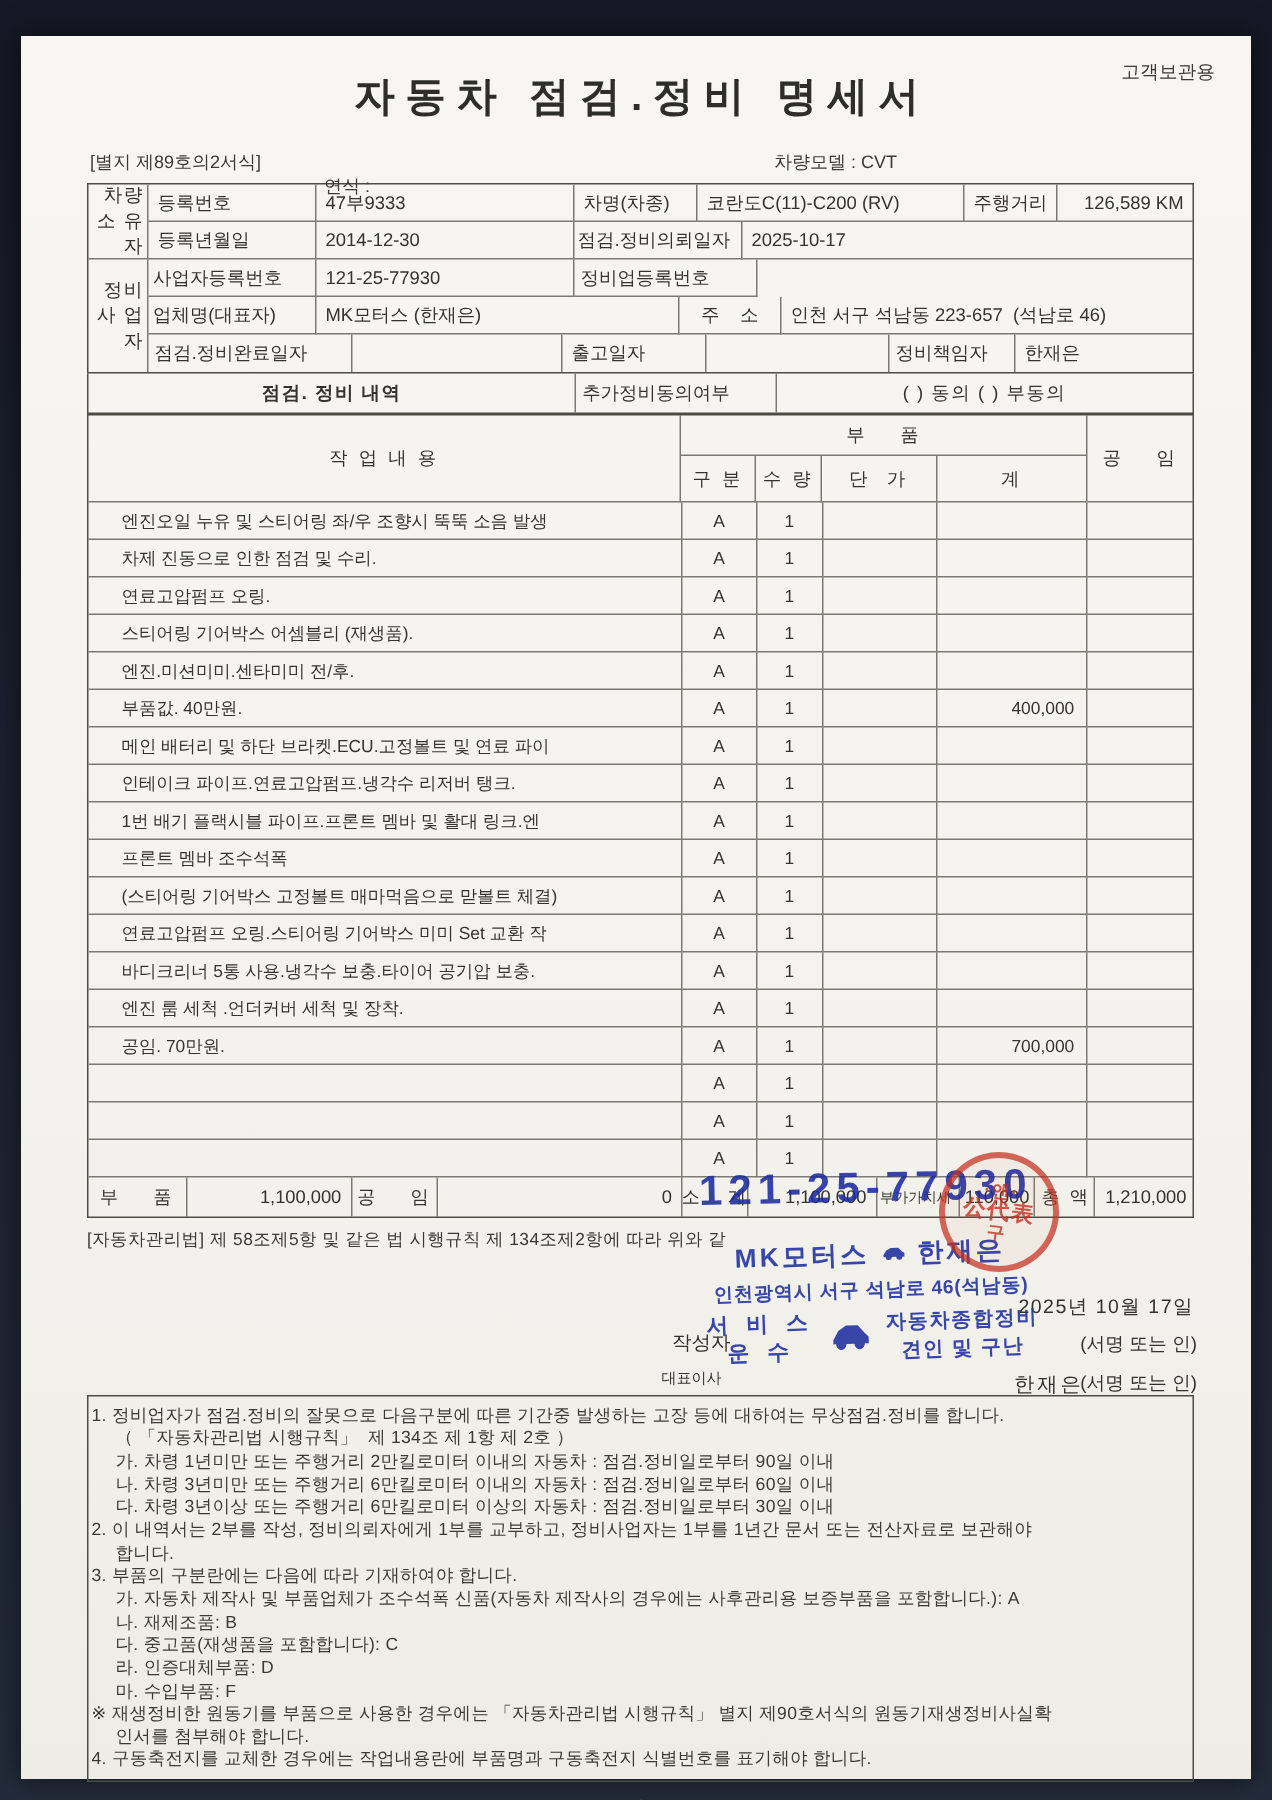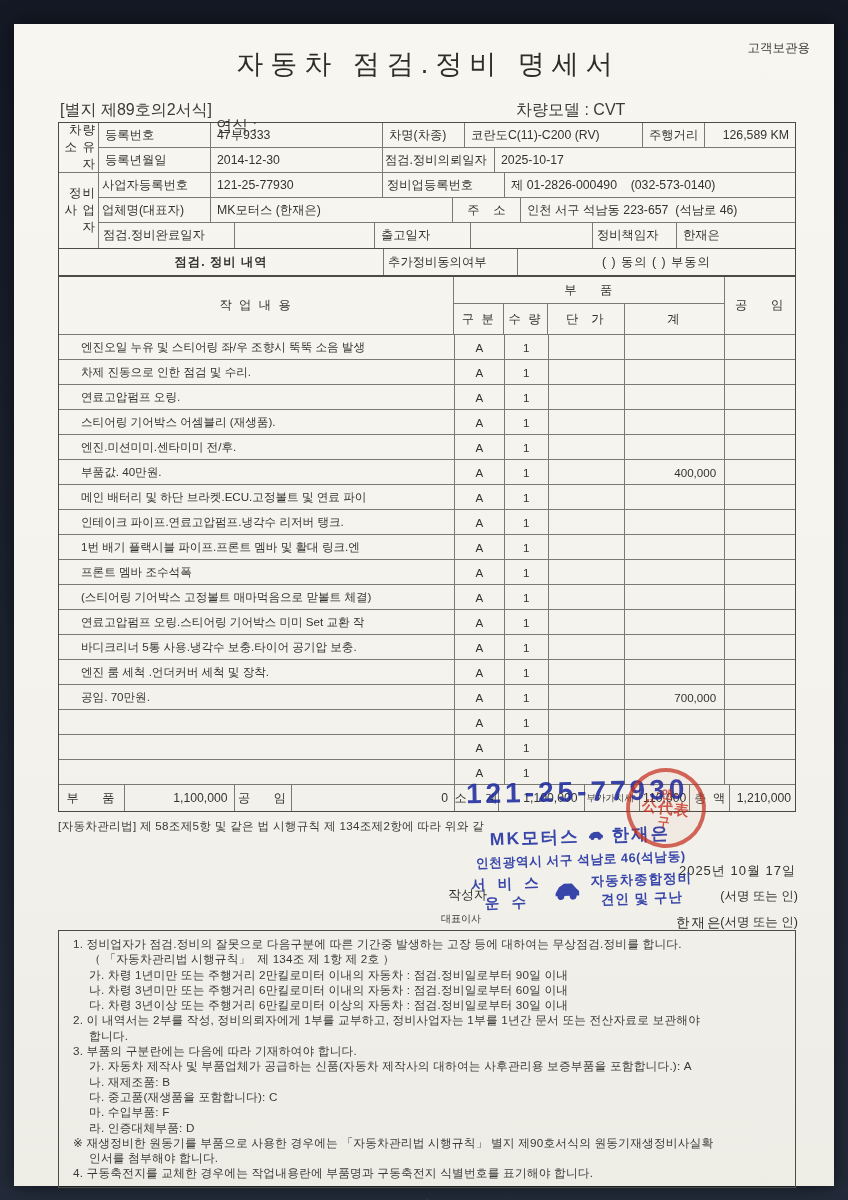--- a/index.html
+++ b/index.html
@@ -17,22 +17,22 @@
     font-family:"Liberation Sans","DejaVu Sans",sans-serif;
     color:var(--ink);
   }
   .paper{
     position:absolute;left:14px;top:24px;width:820px;height:1162px;
     background:linear-gradient(180deg,#f7f6f1 0%,#f3f2ec 60%,#edece5 100%);
     box-shadow:0 0 18px rgba(0,0,0,.55);
     padding:10px 36px 0 44px;
   }
   .copy-label{position:absolute;right:24px;top:16px;font-size:12.5px;color:#3a3a35}
-  .title{margin-top:12px;text-align:center;font-size:27px;font-weight:normal;letter-spacing:7px;color:#2e2e29}
-  .meta{position:relative;height:20px;margin-top:16px;font-size:16px;color:#3b3b35}
+  .title{margin-top:12px;text-align:center;font-size:27px;font-weight:bold;letter-spacing:7px;color:#2e2e29}
+  .meta{position:relative;height:20px;margin-top:16px;font-size:12px;color:#3b3b35}
   .meta .m1{position:absolute;left:2px;top:2px}
   .meta .m2{position:absolute;left:158px;top:18px}
   .meta .m3{position:absolute;left:458px;top:2px}
 
   .tbl{border:1.6px solid var(--lnd);width:738px;background:transparent}
   .row{display:flex}
   .cell{
     border-right:1px solid var(--ln);border-bottom:1px solid var(--ln);
     display:flex;align-items:center;padding:0 6px;font-size:12.3px;
     white-space:pre;overflow:hidden;color:#34342f;
@@ -92,21 +92,21 @@
   
   .seal{
     position:absolute;left:612px;top:744px;width:80px;height:80px;border-radius:50%;
     border:4px solid rgba(195,48,32,.72);transform:rotate(7deg);z-index:6;
     display:flex;flex-direction:column;align-items:center;justify-content:center;
     color:rgba(195,48,32,.8);font-weight:bold;background:rgba(240,80,60,.04);
   }
   .seal span{line-height:14px;font-size:12px;letter-spacing:1px}
   .seal .big{font-size:15px}
 
-  .notes{border:1.6px solid var(--lnd);margin-top:0;padding:5px 8px 6px 14px;width:738px}
+  .notes{border:1.6px solid var(--lnd);margin-top:0;padding:5px 8px 6px 2px;width:738px}
   .note-line{font-size:11.7px;line-height:15.3px;color:#3a3a34;letter-spacing:.2px;white-space:pre}
   .ind1{padding-left:16px}
   .pagenum{text-align:center;font-size:12.5px;margin-top:9px;letter-spacing:2px;color:#3a3a34}
 
   .car-svg{display:inline-block}
 </style>
 </head>
 <body>
 
 <div class="paper">
@@ -142,21 +142,20 @@
       </div>
     </div>
     <div class="grp">
       <div class="vlabel" style="height:75px;border-bottom:none">정비
 사 업 자</div>
       <div class="grp-rows">
         <div class="row">
           <div class="cell h25" style="width:112px;padding:0 3px">사업자등록번호</div>
           <div class="cell h25" style="width:172px">121-25-77930</div>
           <div class="cell h25" style="width:122px;padding:0 4px">정비업등록번호</div>
-          <div class="cell h25 last" style="width:290px">제 01-2826-000490    (032-573-0140)</div>
         </div>
         <div class="row">
           <div class="cell h25" style="width:112px;padding:0 3px">업체명(대표자)</div>
           <div class="cell h25" style="width:242px">MK모터스 (한재은)</div>
           <div class="cell h25 t-c" style="width:68px">주    소</div>
           <div class="cell h25 last" style="width:274px">인천 서구 석남동 223-657  (석남로 46)</div>
         </div>
         <div class="row noB">
           <div class="cell h25" style="width:136px;padding:0 4px">점검.정비완료일자</div>
           <div class="cell h25" style="width:140px"></div>
@@ -415,29 +414,29 @@
   <div class="note-line ind1">나. 차령 3년미만 또는 주행거리 6만킬로미터 이내의 자동차 : 점검.정비일로부터 60일 이내</div>
 
   <div class="note-line ind1">다. 차령 3년이상 또는 주행거리 6만킬로미터 이상의 자동차 : 점검.정비일로부터 30일 이내</div>
 
   <div class="note-line">2. 이 내역서는 2부를 작성, 정비의뢰자에게 1부를 교부하고, 정비사업자는 1부를 1년간 문서 또는 전산자료로 보관해야</div>
 
   <div class="note-line ind1">합니다.</div>
 
   <div class="note-line">3. 부품의 구분란에는 다음에 따라 기재하여야 합니다.</div>
 
-  <div class="note-line ind1">가. 자동차 제작사 및 부품업체가 공급하는 신품(자동차 제작사의 대하여는 사후관리용 보증부품을 포함합니다.): A</div>
+  <div class="note-line ind1">가. 자동차 제작사 및 부품업체가 조수석폭 신품(자동차 제작사의 경우에는 사후관리용 보증부품을 포함합니다.): A</div>
 
   <div class="note-line ind1">나. 재제조품: B</div>
 
   <div class="note-line ind1">다. 중고품(재생품을 포함합니다): C</div>
 
+  <div class="note-line ind1">라. 인증대체부품: D</div>
+
   <div class="note-line ind1">마. 수입부품: F</div>
-
-  <div class="note-line ind1">라. 인증대체부품: D</div>
 
   <div class="note-line">※ 재생정비한 원동기를 부품으로 사용한 경우에는 「자동차관리법 시행규칙」 별지 제90호서식의 원동기재생정비사실확</div>
 
   <div class="note-line ind1">인서를 첨부해야 합니다.</div>
 
   <div class="note-line">4. 구동축전지를 교체한 경우에는 작업내용란에 부품명과 구동축전지 식별번호를 표기해야 합니다.</div>
 </div>
 
   <div class="pagenum">- 1 -</div>
 

